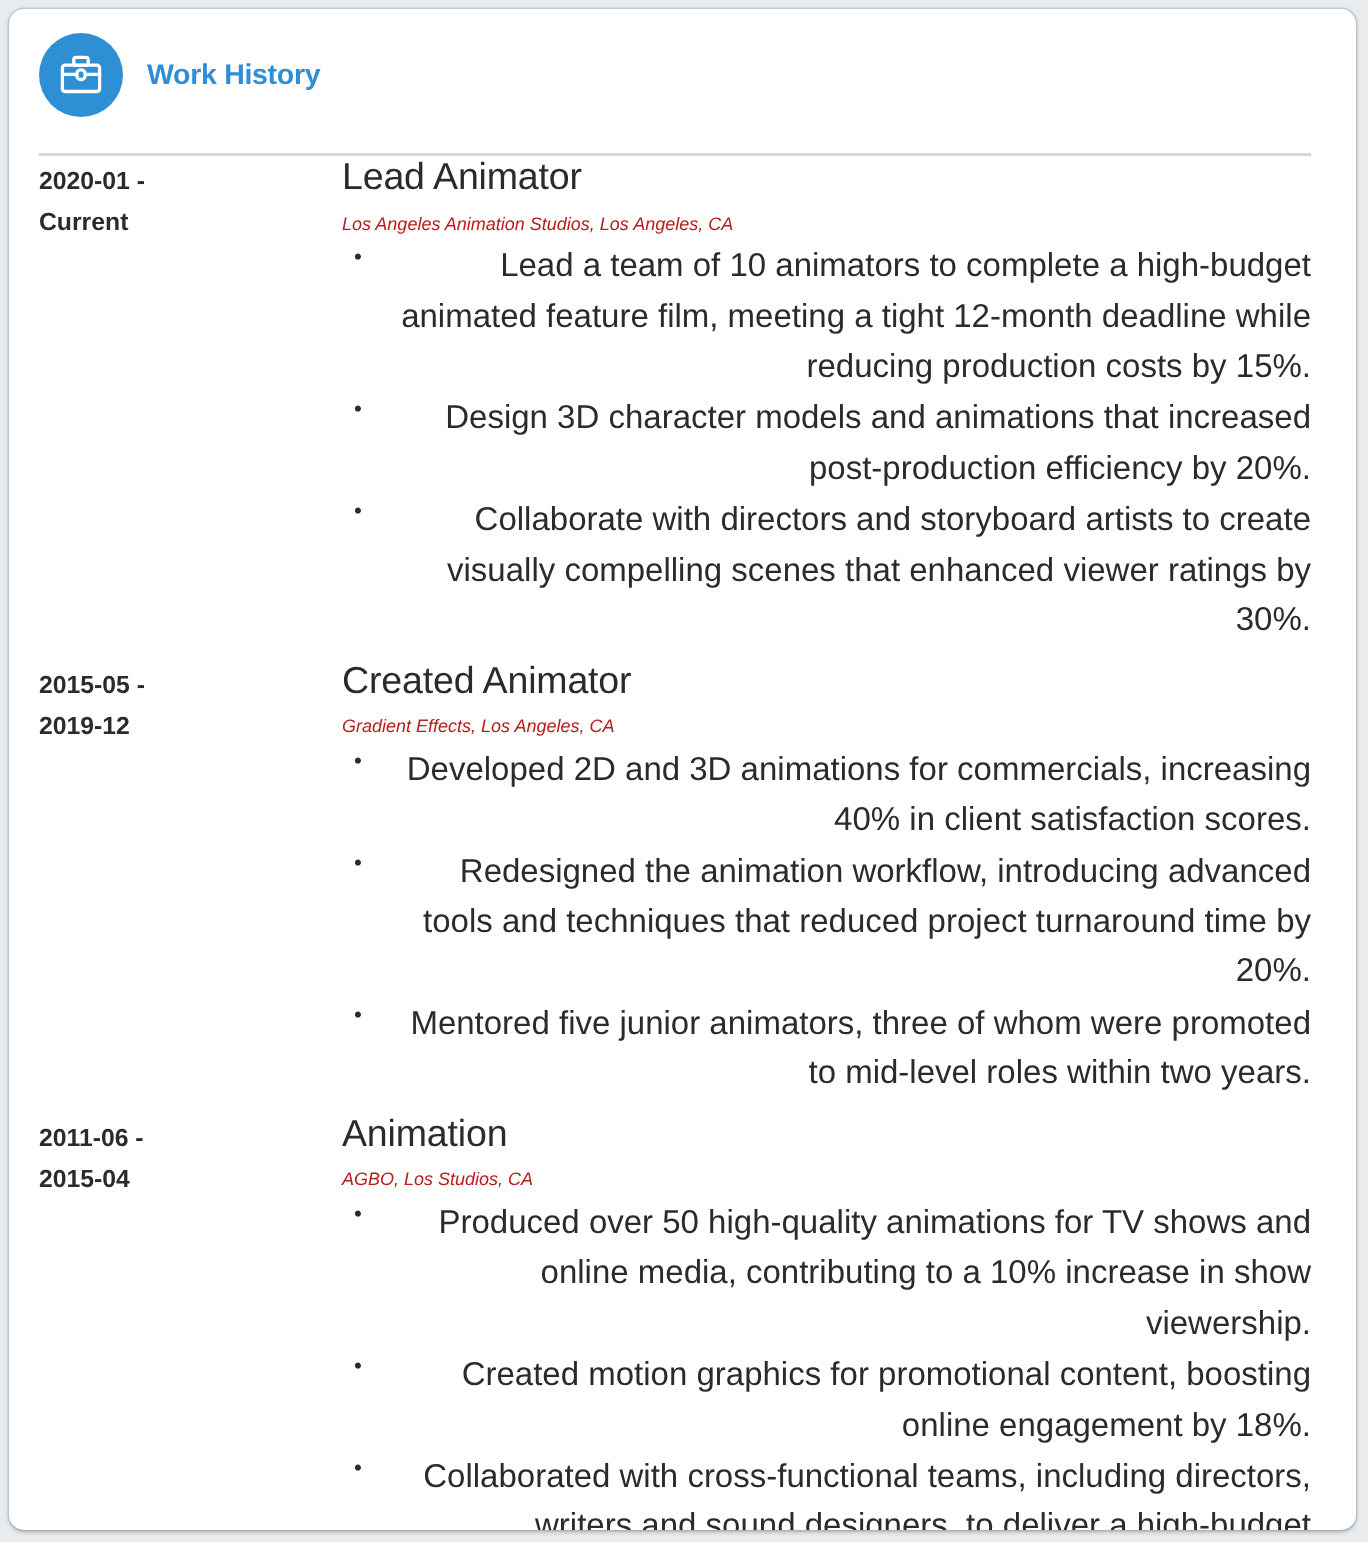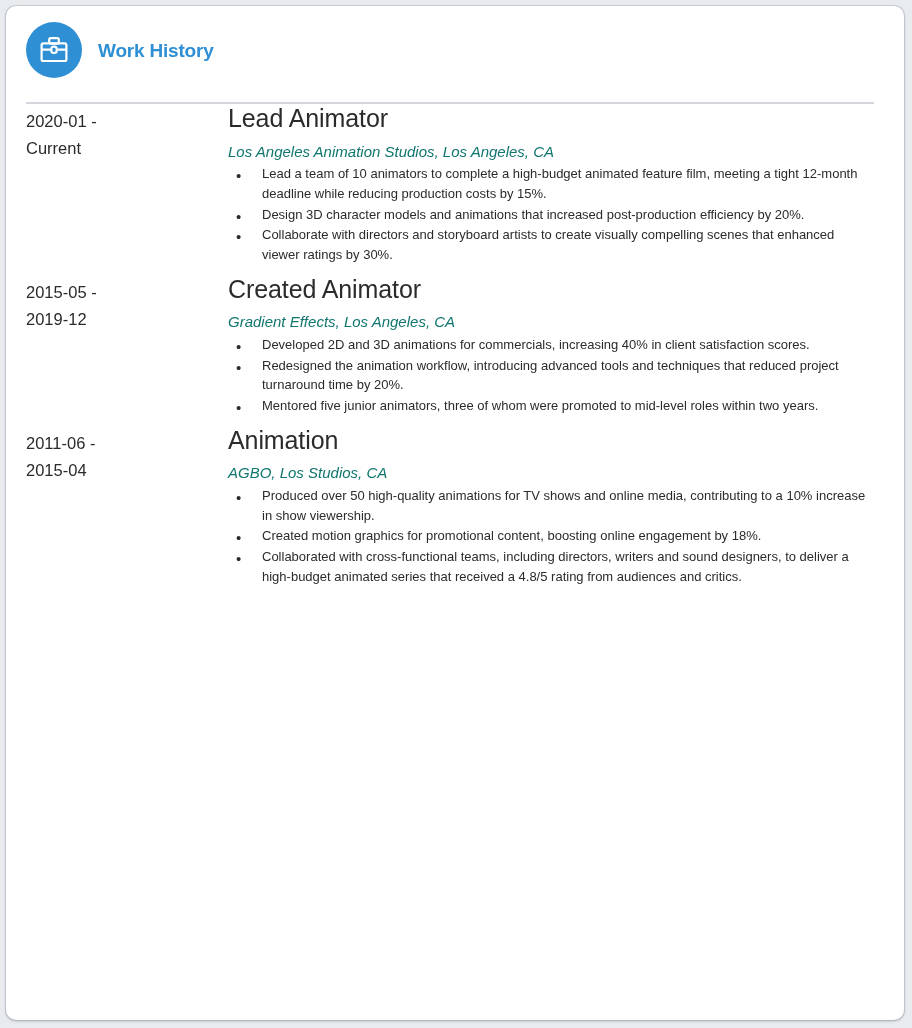--- a/index.html
+++ b/index.html
@@ -78,21 +78,21 @@
 
   .job {
     display: flex;
     align-items: flex-start;
     margin-bottom: 2px;
   }
   .job-dates {
     flex: 0 0 202px;
     width: 202px;
     font-size: 16.5px;
-    font-weight: normal;
+    font-weight: bold;
     color: #2b2b2b;
     line-height: 1.65;
     padding-top: 4px;
     box-sizing: border-box;
     font-family: "Liberation Sans", sans-serif;
   }
   .job-dates .dline { display: block; white-space: nowrap; }
 
   .job-body {
     flex: 1 1 auto;
@@ -103,39 +103,40 @@
   .job-title {
     font-size: 25px;
     font-weight: normal;
     color: #2b2b2b;
     line-height: 1.18;
     margin: 0 0 8px 0;
     letter-spacing: -0.1px;
   }
 
   .job-company {
-    font-size: 15px;
+    font-size: 12px;
     font-style: italic;
-    color: #0f766e;
+    color: #b91c1c;
     line-height: 1.3;
     margin: 0 0 3px 0;
   }
 
   ul.bullets {
     list-style: none;
     margin: 0;
     padding: 0;
   }
   ul.bullets li {
     position: relative;
     padding-left: 34px;
-    font-size: 13px;
+    font-size: 22px;
     line-height: 1.52;
     color: #2b2b2b;
     margin-bottom: 1px;
+    text-align: right;
   }
   ul.bullets li::before {
     content: "\2022";
     position: absolute;
     left: 8px;
     top: -1px;
     font-size: 15px;
     color: #2b2b2b;
     line-height: 1.75;
   }

